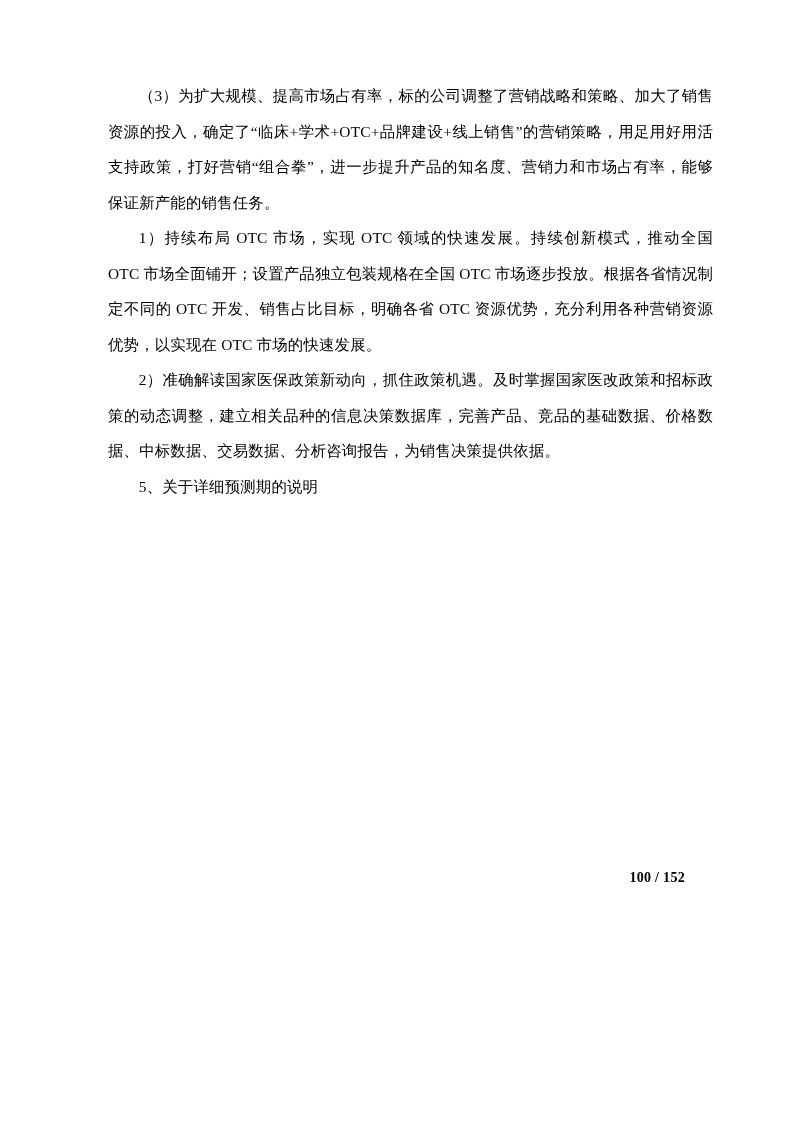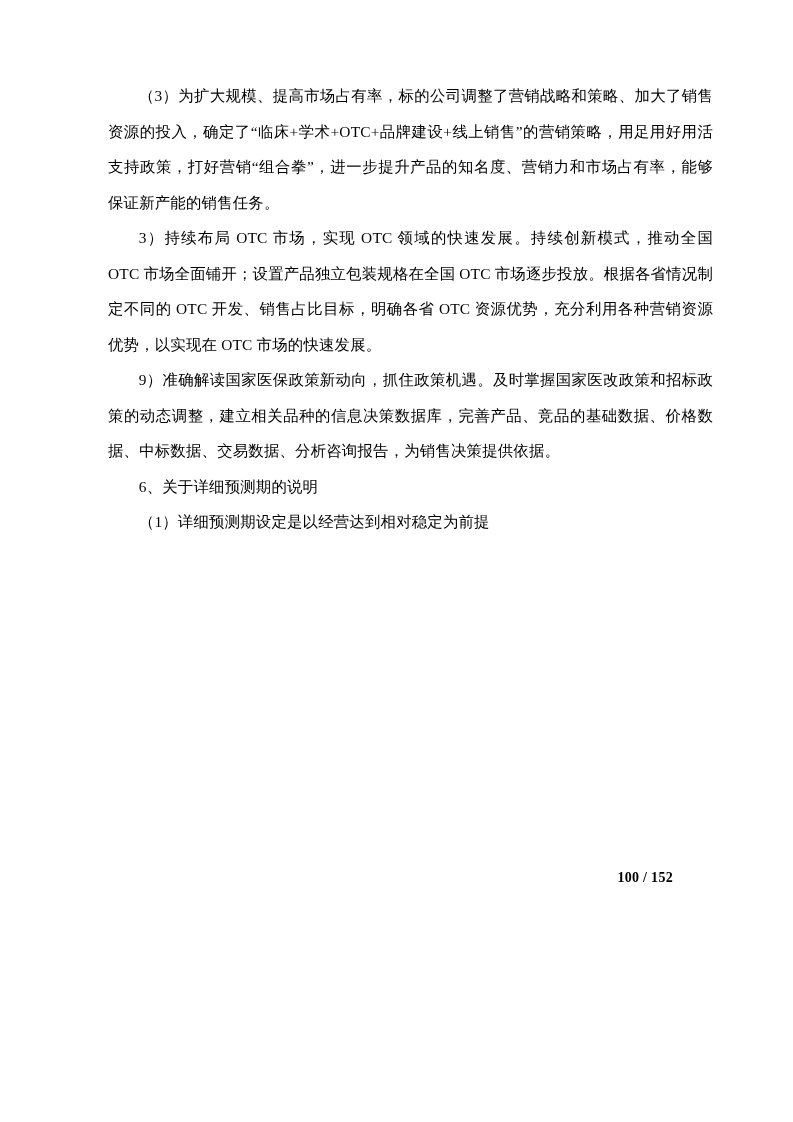--- a/index.html
+++ b/index.html
@@ -30,33 +30,32 @@
     text-align: justify;
     text-justify: inter-ideograph;
     letter-spacing: 0.2px;
   }
   .para {
     margin: 0;
     text-indent: 2em;
   }
   .footer {
     position: absolute;
-    right: 120px;
+    right: 108px;
     bottom: 58px;
     font-family: "Liberation Serif", "DejaVu Serif", serif;
     font-size: 14px;
     font-weight: bold;
     letter-spacing: 0.3px;
   }
 </style>
 </head>
 <body>
 
 <div class="page">
   <div class="doc-body">
     <p class="para">（3）为扩大规模、提高市场占有率，标的公司调整了营销战略和策略、加大了销售资源的投入，确定了“临床+学术+OTC+品牌建设+线上销售”的营销策略，用足用好用活支持政策，打好营销“组合拳”，进一步提升产品的知名度、营销力和市场占有率，能够保证新产能的销售任务。</p>
-    <p class="para">3）持续布局 OTC 市场，实现 OTC 领域的快速发展。持续创新模式，推动全国 OTC 市场全面铺开；设置产品独立包装规格在全国 OTC 市场逐步投放。根据各省情况制定不同的 OTC 开发、销售占比目标，明确各省 OTC 资源优势，充分利用各种营销资源优势，以实现在 OTC 市场的快速发展。</p>
-    <p class="para">9）准确解读国家医保政策新动向，抓住政策机遇。及时掌握国家医改政策和招标政策的动态调整，建立相关品种的信息决策数据库，完善产品、竞品的基础数据、价格数据、中标数据、交易数据、分析咨询报告，为销售决策提供依据。</p>
-    <p class="para">6、关于详细预测期的说明</p>
-    <p class="para">（1）详细预测期设定是以经营达到相对稳定为前提</p>
+    <p class="para">1）持续布局 OTC 市场，实现 OTC 领域的快速发展。持续创新模式，推动全国 OTC 市场全面铺开；设置产品独立包装规格在全国 OTC 市场逐步投放。根据各省情况制定不同的 OTC 开发、销售占比目标，明确各省 OTC 资源优势，充分利用各种营销资源优势，以实现在 OTC 市场的快速发展。</p>
+    <p class="para">2）准确解读国家医保政策新动向，抓住政策机遇。及时掌握国家医改政策和招标政策的动态调整，建立相关品种的信息决策数据库，完善产品、竞品的基础数据、价格数据、中标数据、交易数据、分析咨询报告，为销售决策提供依据。</p>
+    <p class="para">5、关于详细预测期的说明</p>
   </div>
   <div class="footer">100 / 152</div>
 </div>
 
 </body></html>

